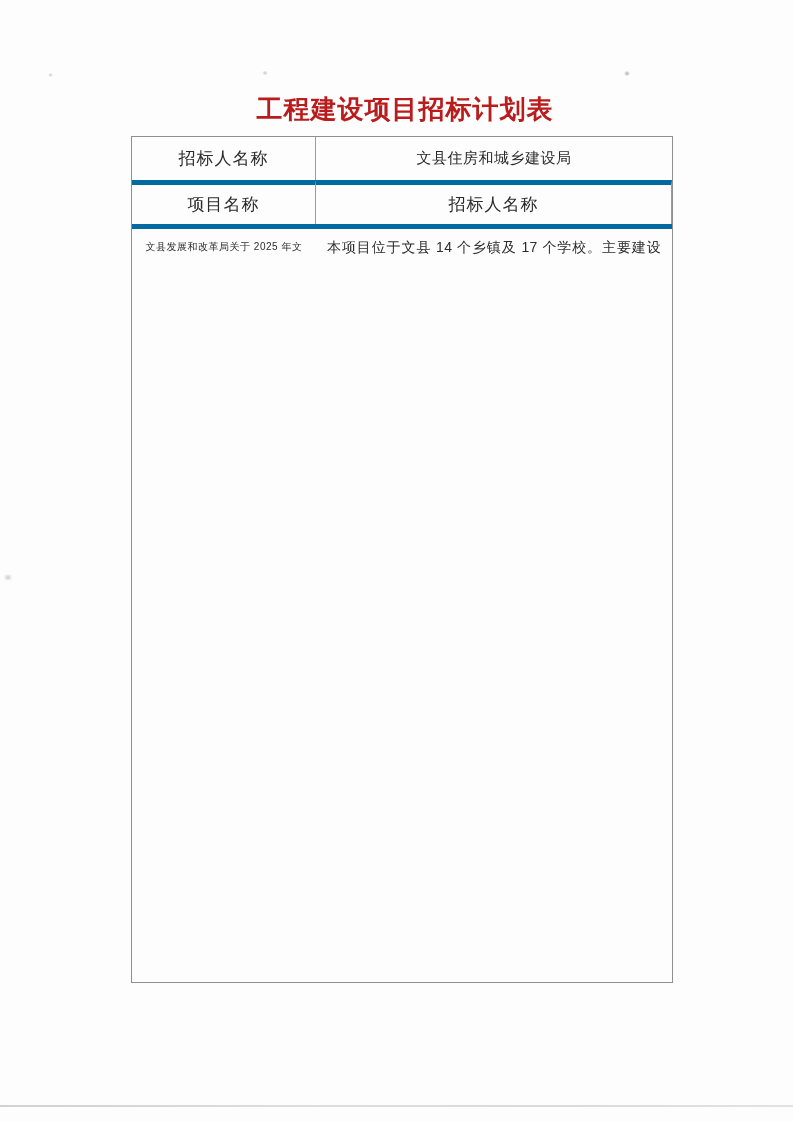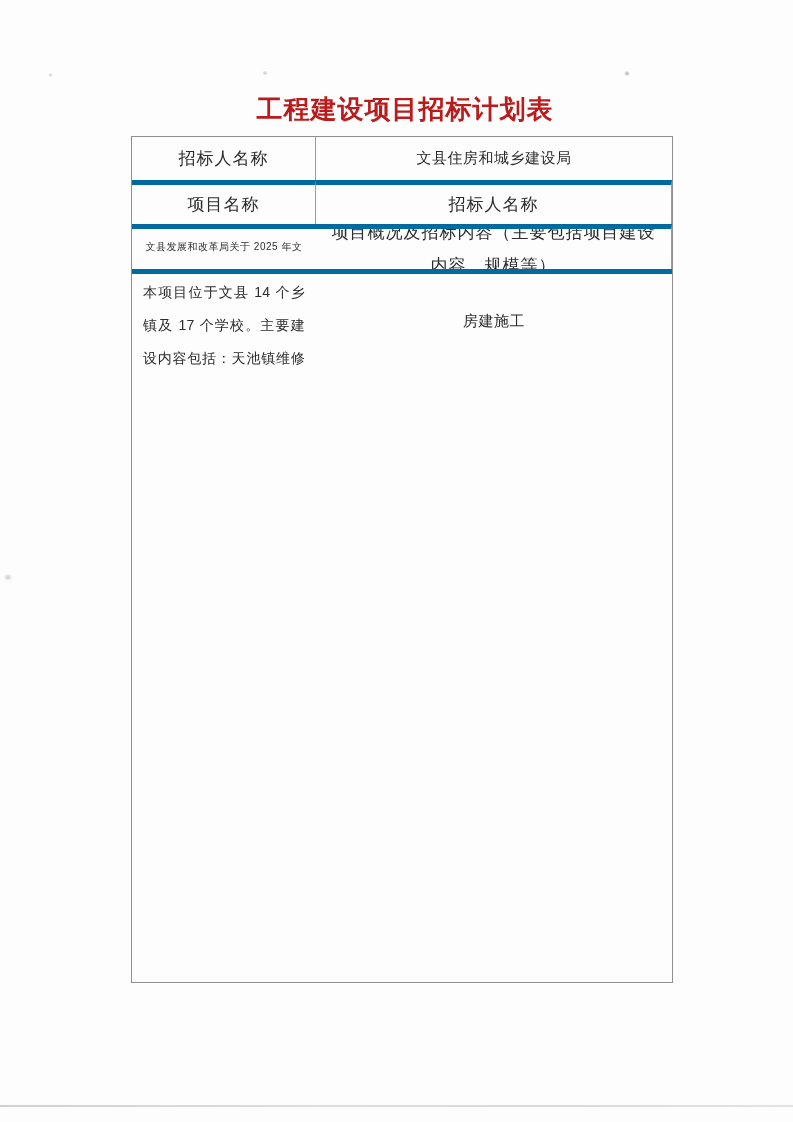--- a/index.html
+++ b/index.html
@@ -119,24 +119,22 @@
 
     <div class="cell lab first">招标人名称</div>
     <div class="cell val first">文县住房和城乡建设局</div>
 
     <div class="cell lab">项目名称</div>
 
     <div class="cell lab">招标人名称</div>
 
     <div class="cell val para-approval">文县发展和改革局关于 2025 年文县乡镇保障性租赁住房维修改造工程初步设计的批复文发改发【2025】278 号</div>
 
-    <div class="cell lab">项目概况及招标内容（主要包括项目建设内容、规模等）</div>
     <div class="cell val para-overview">本项目位于文县 14 个乡镇及 17 个学校。主要建设内容包括：天池镇维修改造 53 间，桥头镇维修改造 62 间，中寨镇维修改造 55 间，舍书乡维修改造 34 间，石鸡坝镇维修改造 51 间，铁楼乡维修改造 45 间，丹堡镇维修改造 40 间，玉垒乡维修改造 47 间，中庙镇维修改造 48 间，堡子坝镇维修改造 67 间，临江镇维修改造 67 间，梨坪镇维修改造 48 间，尖山乡维修改造 38 间，石坊镇维修改造 33 间，文县第一中学维修改造 180 间，梨坪初级中学维修改造 38 间，范坝初级中学维修改造 12 间，口头坝九年制学校维修改造 42 间，石鸡坝小学维修改造 51 间，铁楼九年制学校维修改造 49 间，堡子坝小学维修改造 30 间，文县第三中学维修改造 66 间，舍书小学校维修改造 21 间，梨坪学区九原教学点维修改造 5 间，梨坪学区玉坪教学点-15 间，梨坪学区赵村教学点维修改造 9 间，梨坪小学维修改造 24 间，范坝小学维修改造 18 间，桥头学区为头教学点维修改造 11 间，桥头学区新寺教学点维修改造 12 间，桥头学区黄家教学点维修改造 8 间。</div>
 
-    <div class="cell val">房建施工</div>
 
 
   </div>
 
   <div class="speck s1"></div>
   <div class="speck s2"></div>
   <div class="speck s3"></div>
   <div class="margin-mark"></div>
   <div class="scan-edge-line"></div>
 

